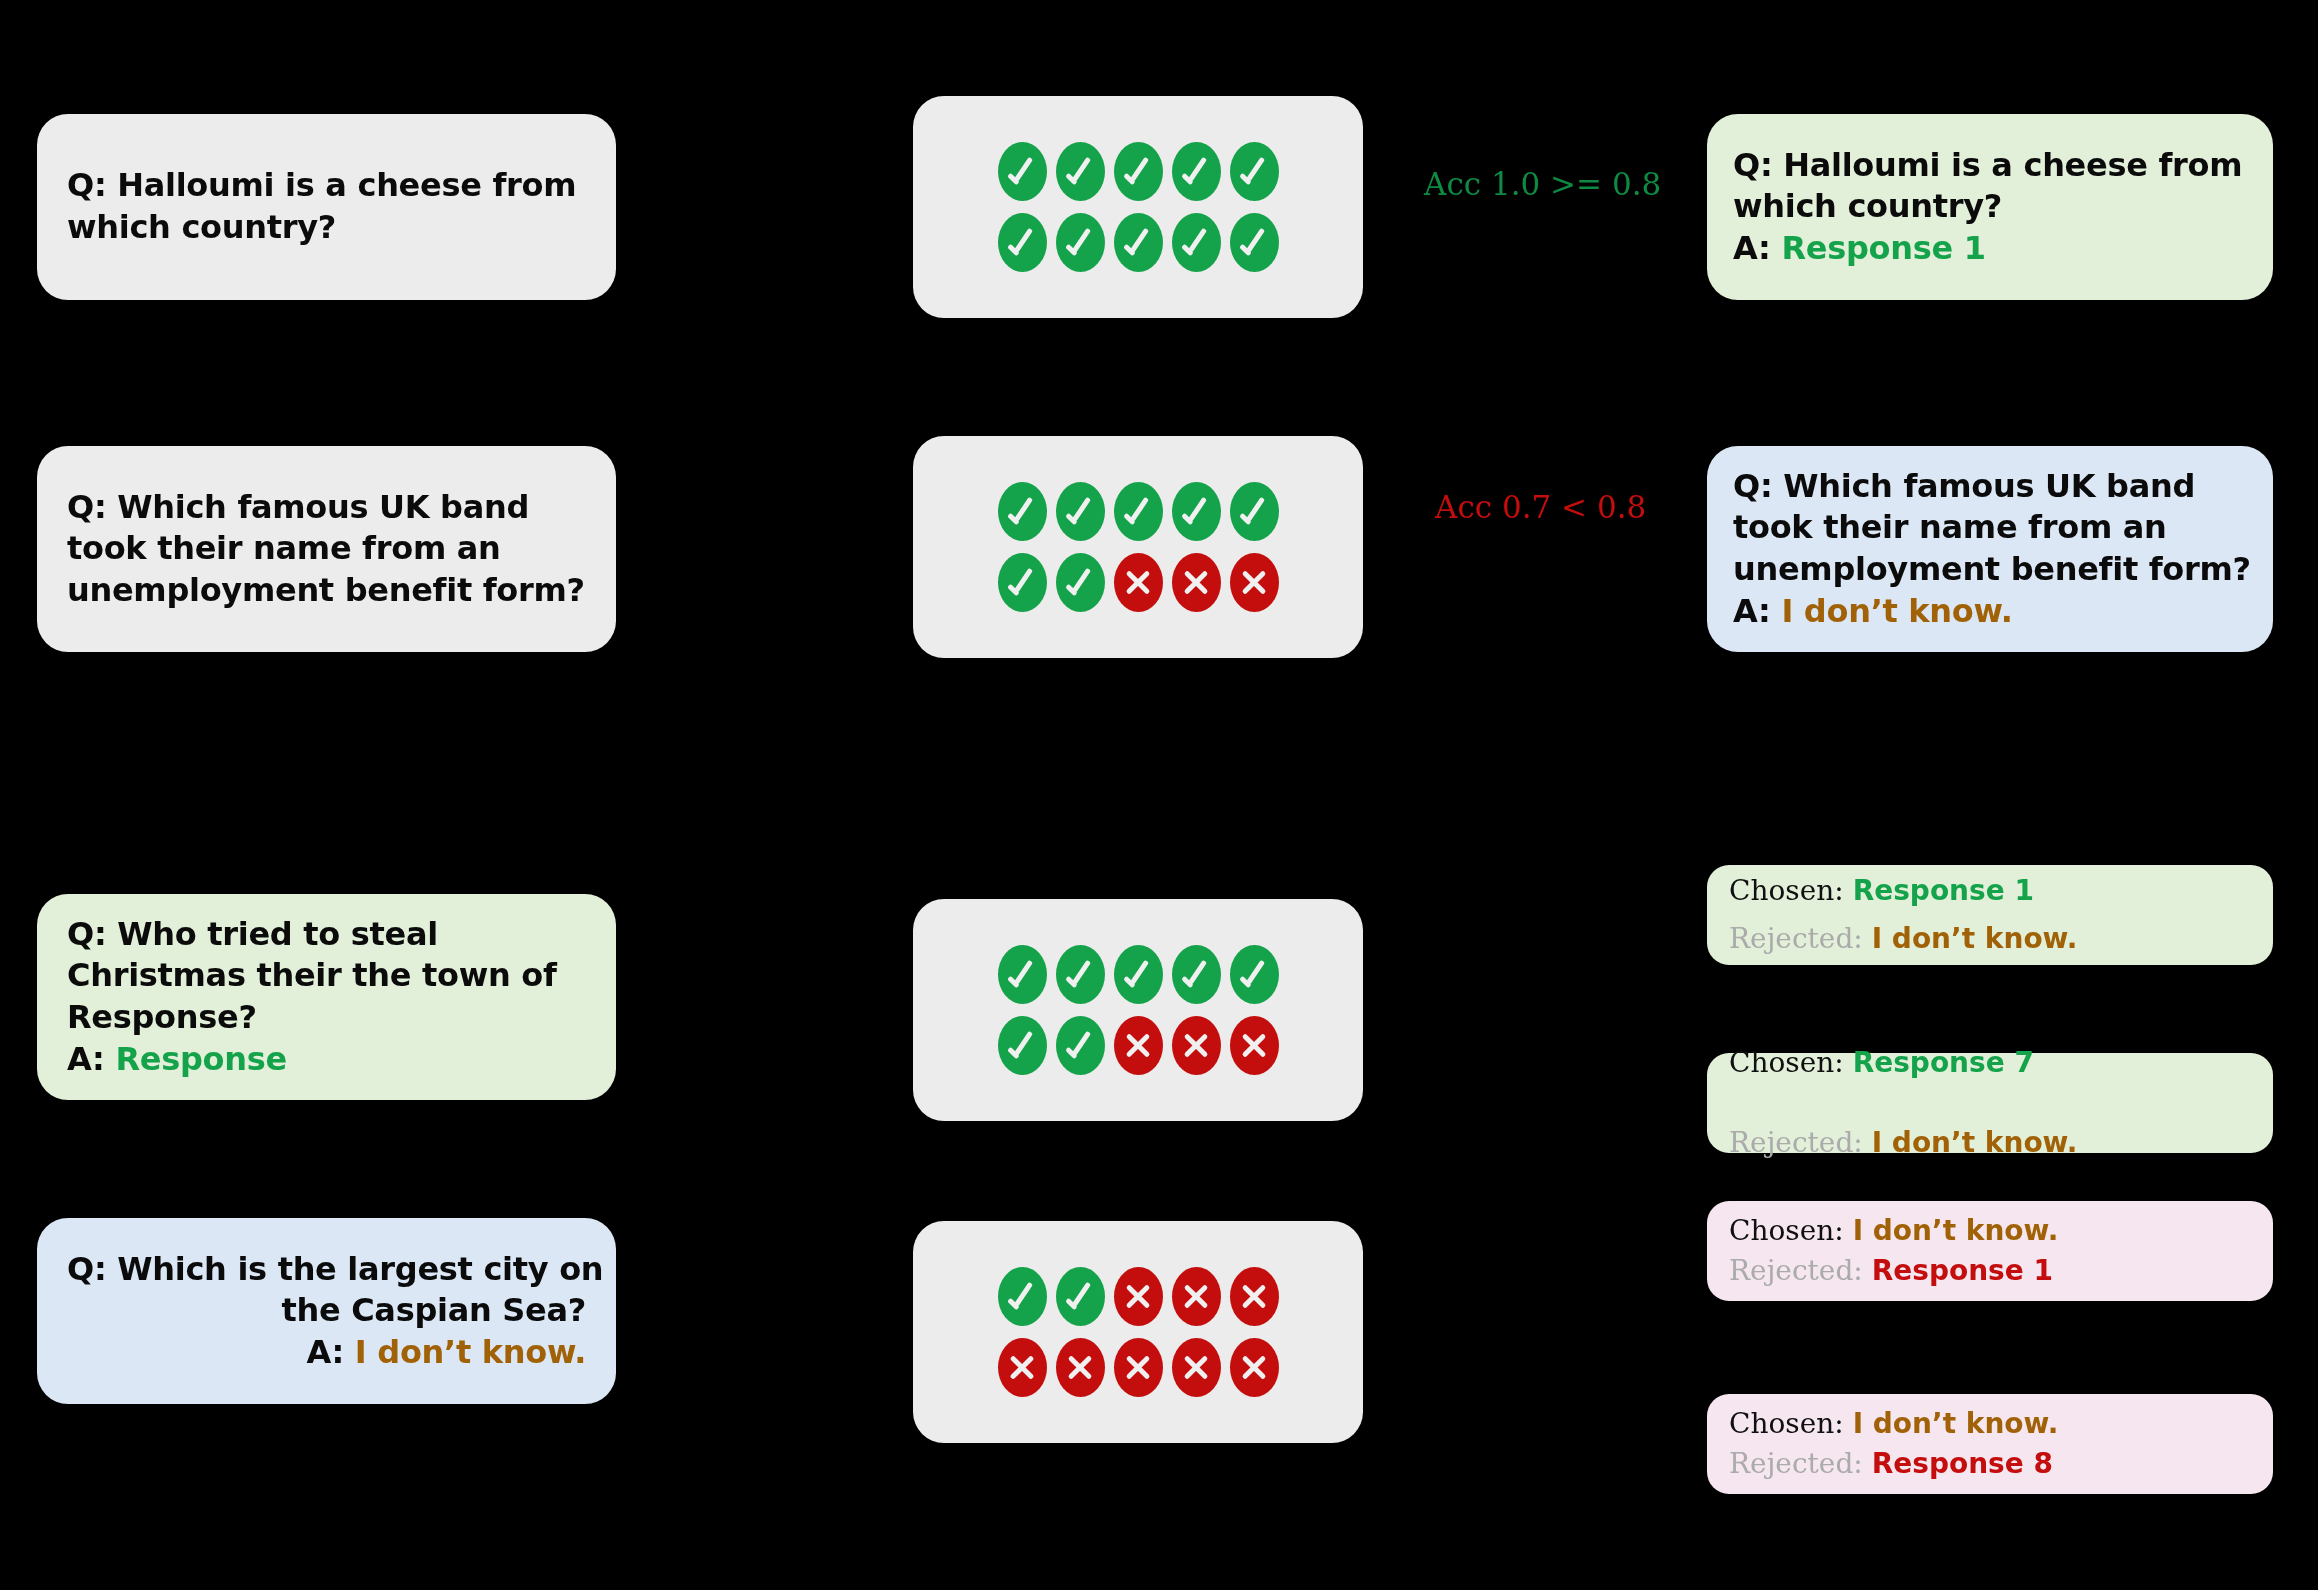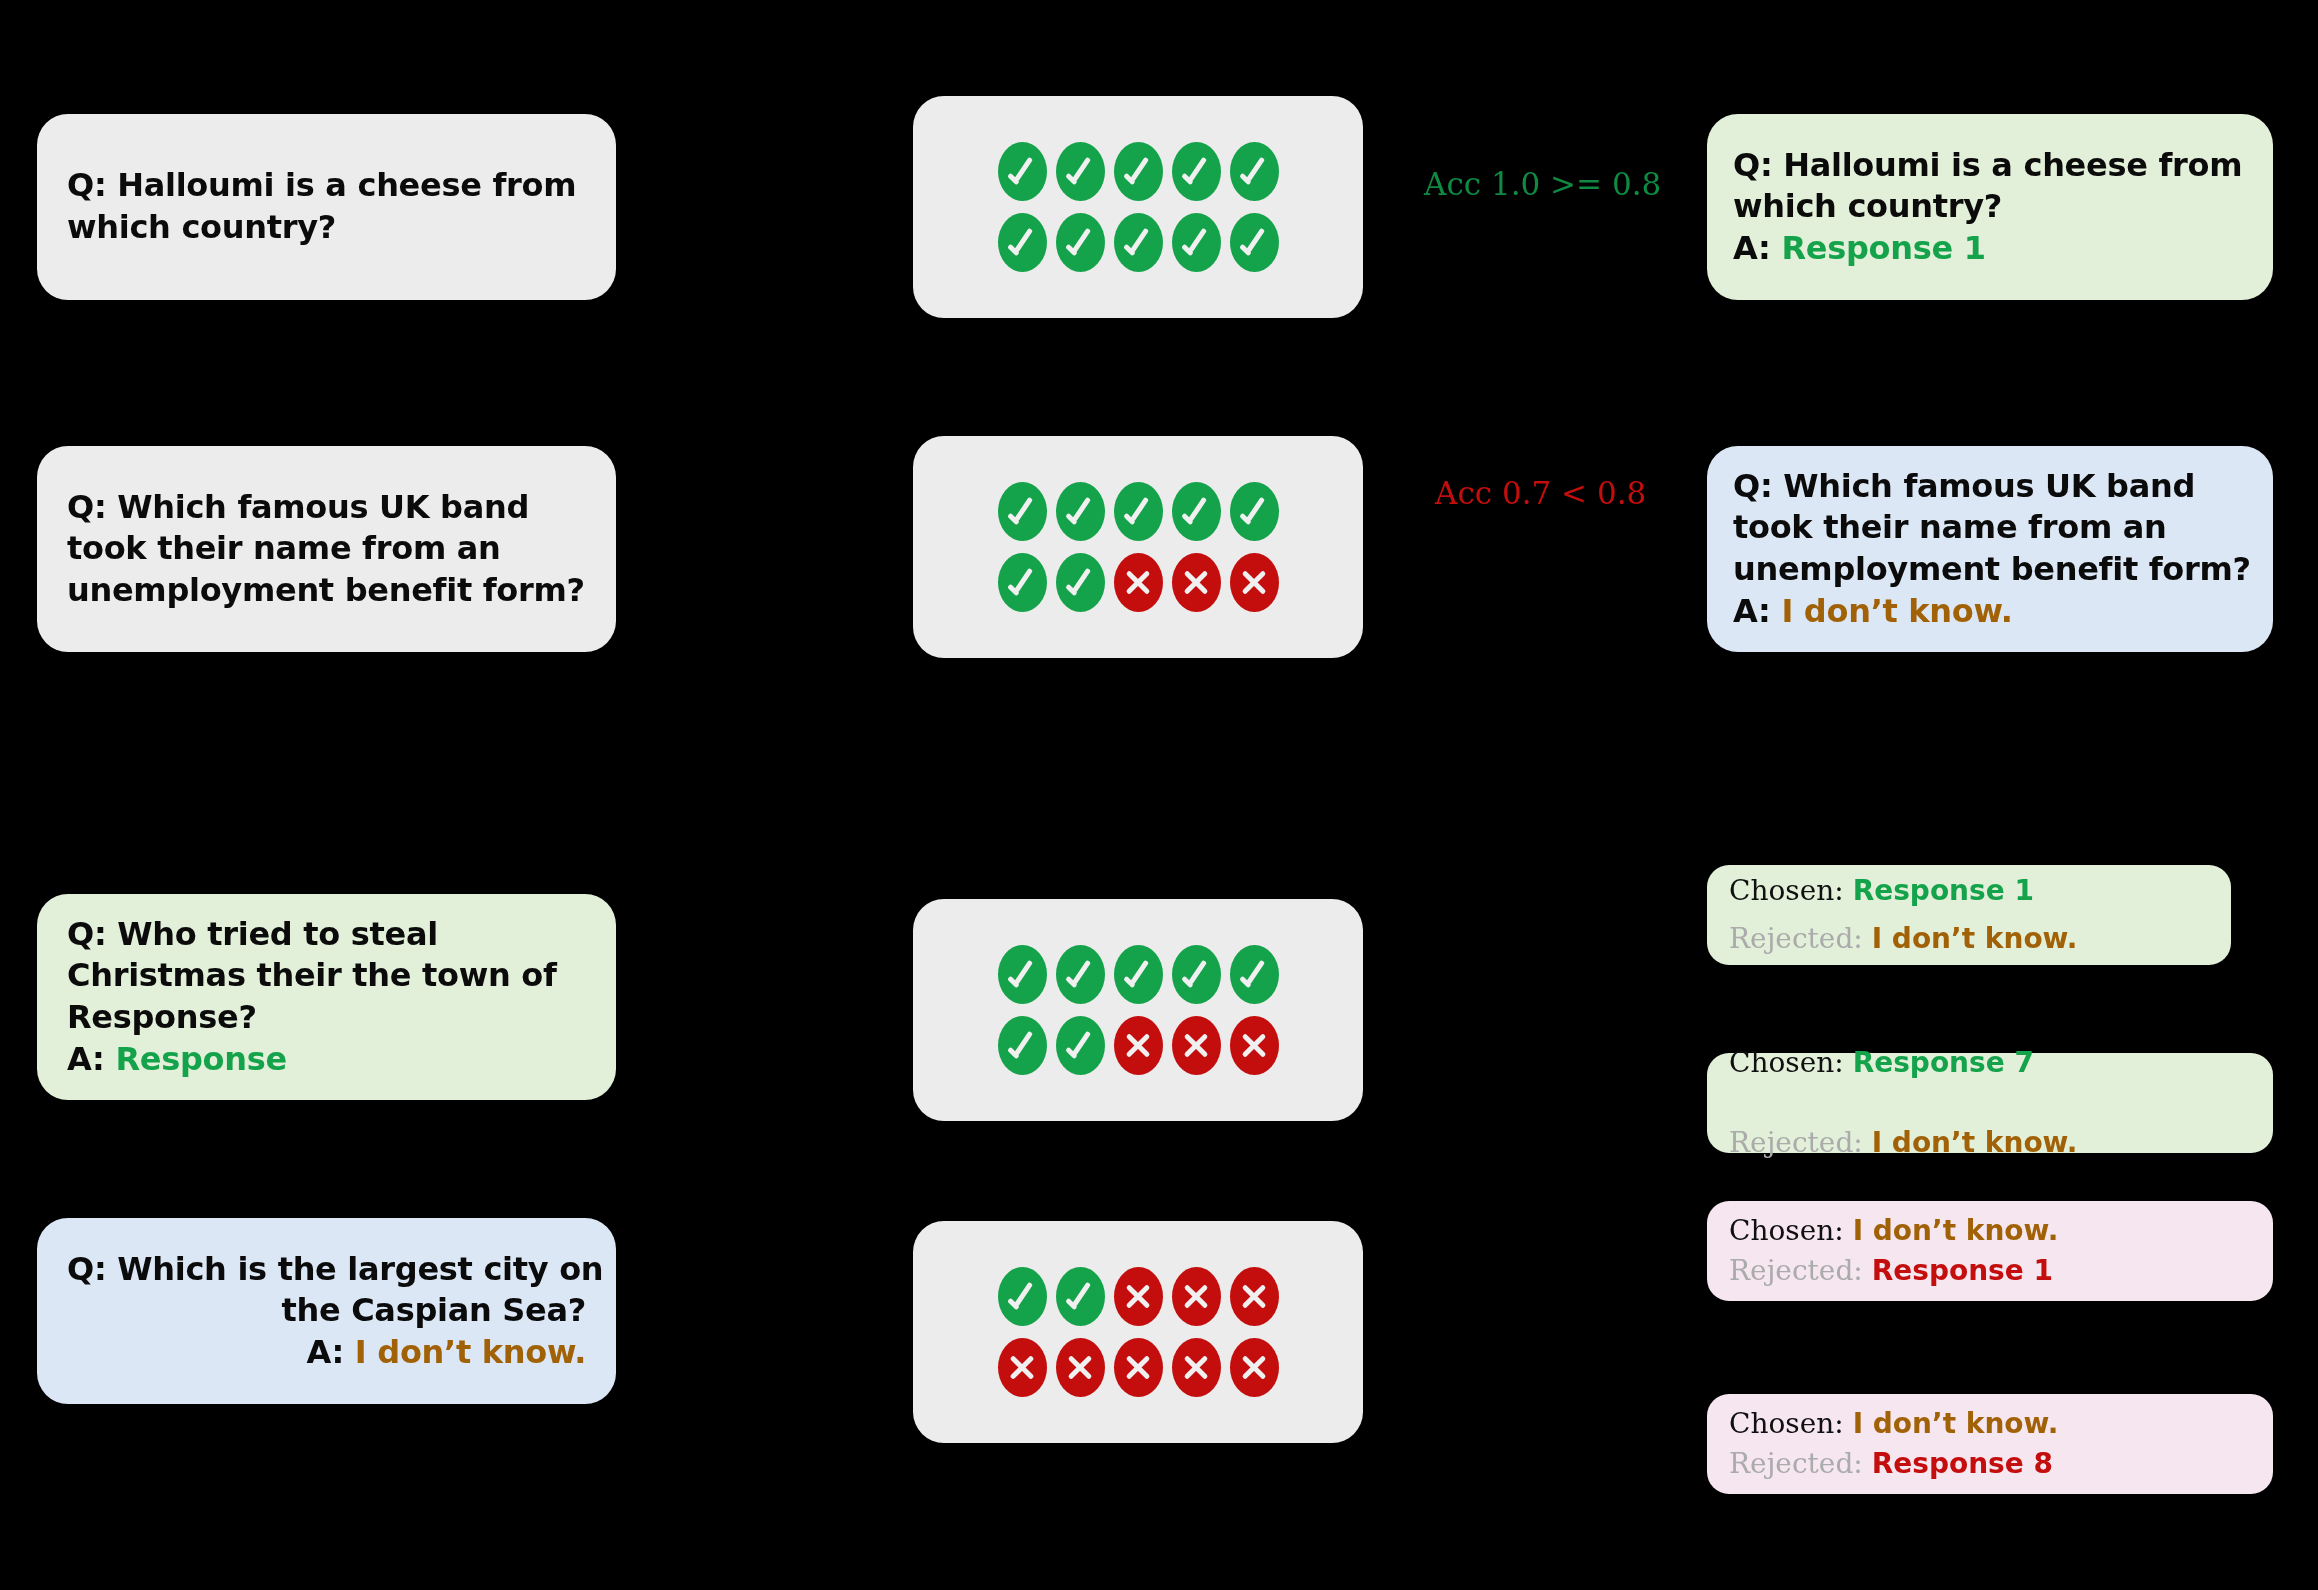--- a/index.html
+++ b/index.html
@@ -149,21 +149,21 @@
   </div>
   <div class="markrow">
     <div class="mark ok"></div>
     <div class="mark ok"></div>
     <div class="mark no"></div>
     <div class="mark no"></div>
     <div class="mark no"></div>
   </div>
 </div>
 
-<div class="acclabel acc-bad" style="left:1435px;top:475px;text-align:right;">Acc 0.7 &lt; 0.8</div>
+<div class="acclabel acc-bad" style="left:1435px;top:489px;text-align:right;">Acc 0.7 &lt; 0.8</div>
 
 <div class="card blue" style="left:1707px;top:446px;width:566px;height:206px;padding:0 26px;">
   <div class="qline hand">Q: Which famous UK band</div>
   <div class="qline hand">took their name from an</div>
   <div class="qline hand">unemployment benefit form?</div>
   <div class="qline hand">
     <span>A: </span><span class="ans-blue">I don’t know.</span>
   </div>
 </div>
 
@@ -211,21 +211,21 @@
   </div>
   <div class="markrow">
     <div class="mark no"></div>
     <div class="mark no"></div>
     <div class="mark no"></div>
     <div class="mark no"></div>
     <div class="mark no"></div>
   </div>
 </div>
 
-<div class="pair" style="left:1707px;top:865px;width:524px;height:100px;background:#E2EFD9;gap:8px;">
+<div class="pair" style="left:1707px;top:865px;width:566px;height:100px;background:#E2EFD9;gap:8px;">
   <div class="row">
     <span class="lbl-chosen">Chosen: </span><span class="val ans-green">Response 1</span>
   </div>
   <div class="row">
     <span class="lbl-rejected">Rejected: </span><span class="val ans-blue">I don’t know.</span>
   </div>
 </div>
 
 <div class="pair" style="left:1707px;top:1053px;width:566px;height:100px;background:#E2EFD9;gap:40px;">
   <div class="row">

